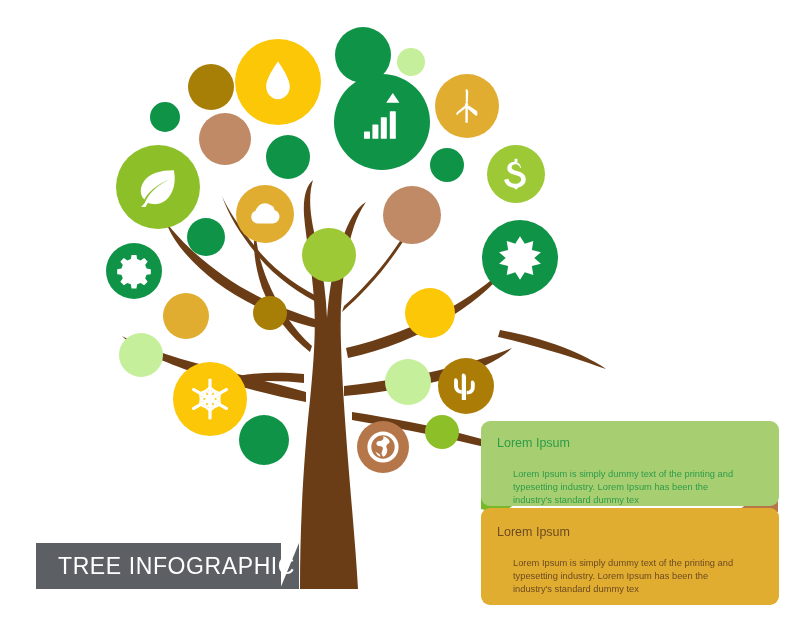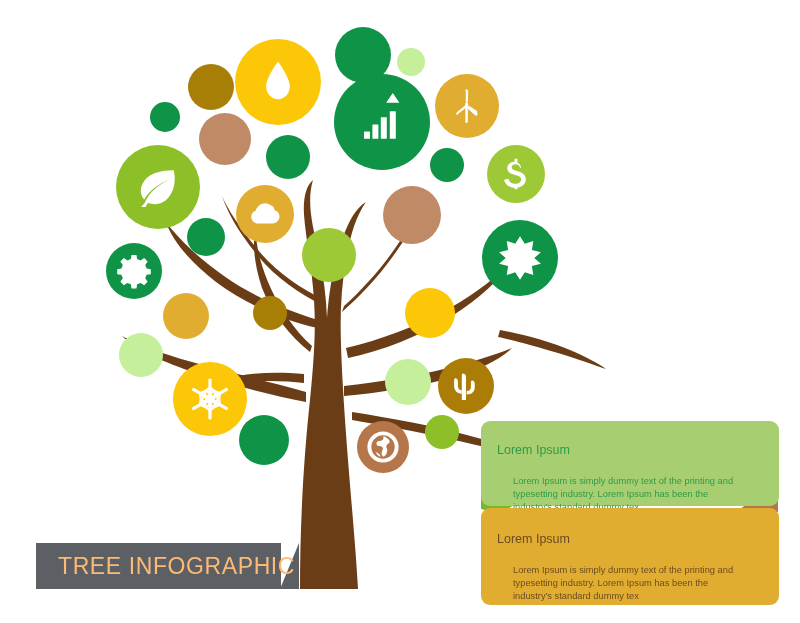--- a/index.html
+++ b/index.html
@@ -43,21 +43,21 @@
     height: 0;
     border-style: solid;
     border-width: 0 0 46px 19px;
     border-color: transparent transparent #5c6065 transparent;
   }
   #title-text {
     position: absolute;
     left: 22px;
     top: 50%;
     transform: translateY(-50%);
-    color: #fdba74;
+    color: #ffffff;
     font-size: 23px;
     letter-spacing: 0.6px;
     white-space: nowrap;
     font-weight: 400;
   }
 
   
   .callout {
     position: absolute;
     border-radius: 9px;
@@ -76,21 +76,21 @@
     left: 481px;
     top: 508px;
     width: 298px;
     height: 97px;
     background: #e0ad31;
     padding: 14px 16px 10px 16px;
   }
   .callout-title {
     font-size: 12.5px;
     font-weight: 400;
-    margin: 9px 0 2px 0;
+    margin: 2px 0 2px 0;
     line-height: 1.35;
   }
   .callout-body {
     font-size: 9.3px;
     line-height: 1.42;
     margin: 16px;
   }
   #callout-green .callout-title { color: #2e9b48; }
   #callout-green .callout-body  { color: #2e9b48; }
   #callout-yellow .callout-title { color: #6d4b22; }

